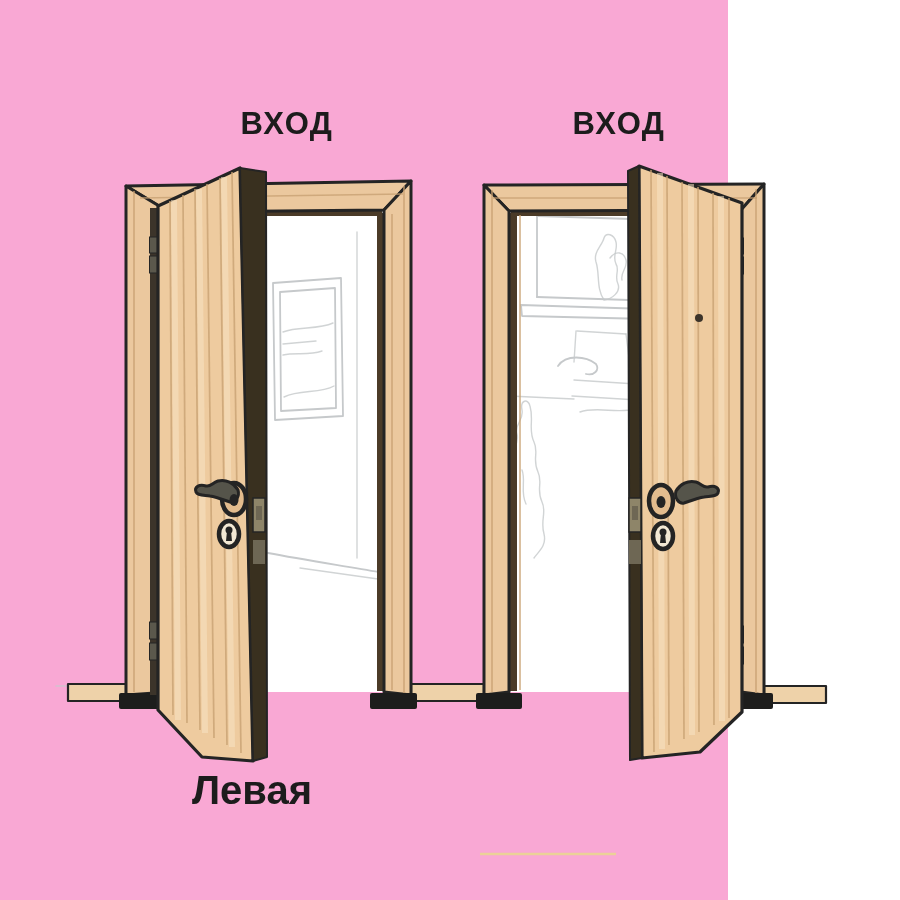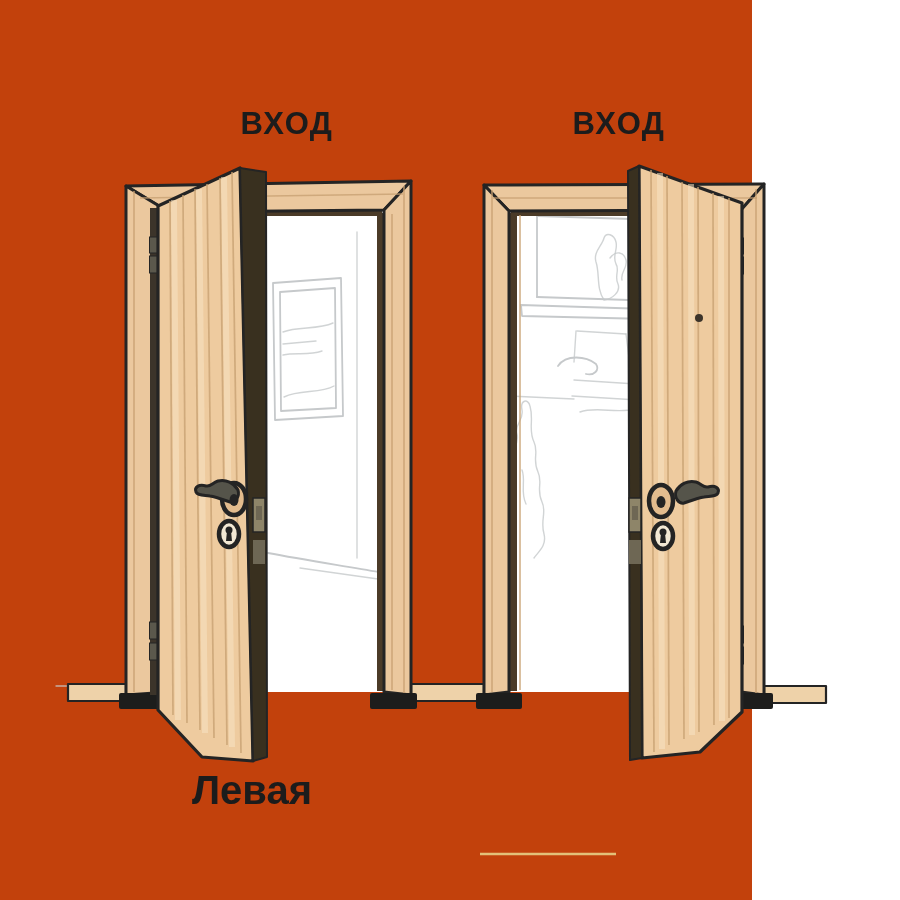--- a/index.html
+++ b/index.html
@@ -1,18 +1,18 @@
 <!DOCTYPE html>
 <html style="--wood: #eecb9f; --frame: #ebc89e; --grain: #c8a173; --stripe: #f7e3c2; --outline: #242424; --reveal: #4b3b28; --gap: #3c342a; --edge: #39301f; --foot: #1d1d1c; --board: #eed2a9; --hinge: #5b584c; --metal: #55544a; --rosette: #e3bc8e; --keyplate: #f2e8d4; --plate: #8e8569; --platedark: #6e6754; --sketch: #c6c9cb; --label: #1c1c1c; --accentline: #e9d88d;"><head>
 <meta charset="utf-8">
 <style>
   html,body{margin:0;padding:0;}
   body{width:900px;height:900px;overflow:hidden;background:#ffffff;
        font-family:"Liberation Sans",sans-serif;}
-  .stage{position:relative;width:728px;height:900px;background:#c2410c;padding-left:24px;}
+  .stage{position:relative;width:728px;height:900px;background:#f9a8d4;}
   svg{position:absolute;left:0;top:0;}
 
   
   .lbl{position:absolute;color:var(--label);font-weight:700;text-align:center;
        -webkit-user-select:none;user-select:none;}
   .entrance{font-size:31px;letter-spacing:1.5px;width:160px;top:106px;}
   .caption{font-size:40px;width:220px;top:768px;}
   #entrance-left{left:207px;}
   #entrance-right{left:539px;}
   #caption-left{left:142px;}

